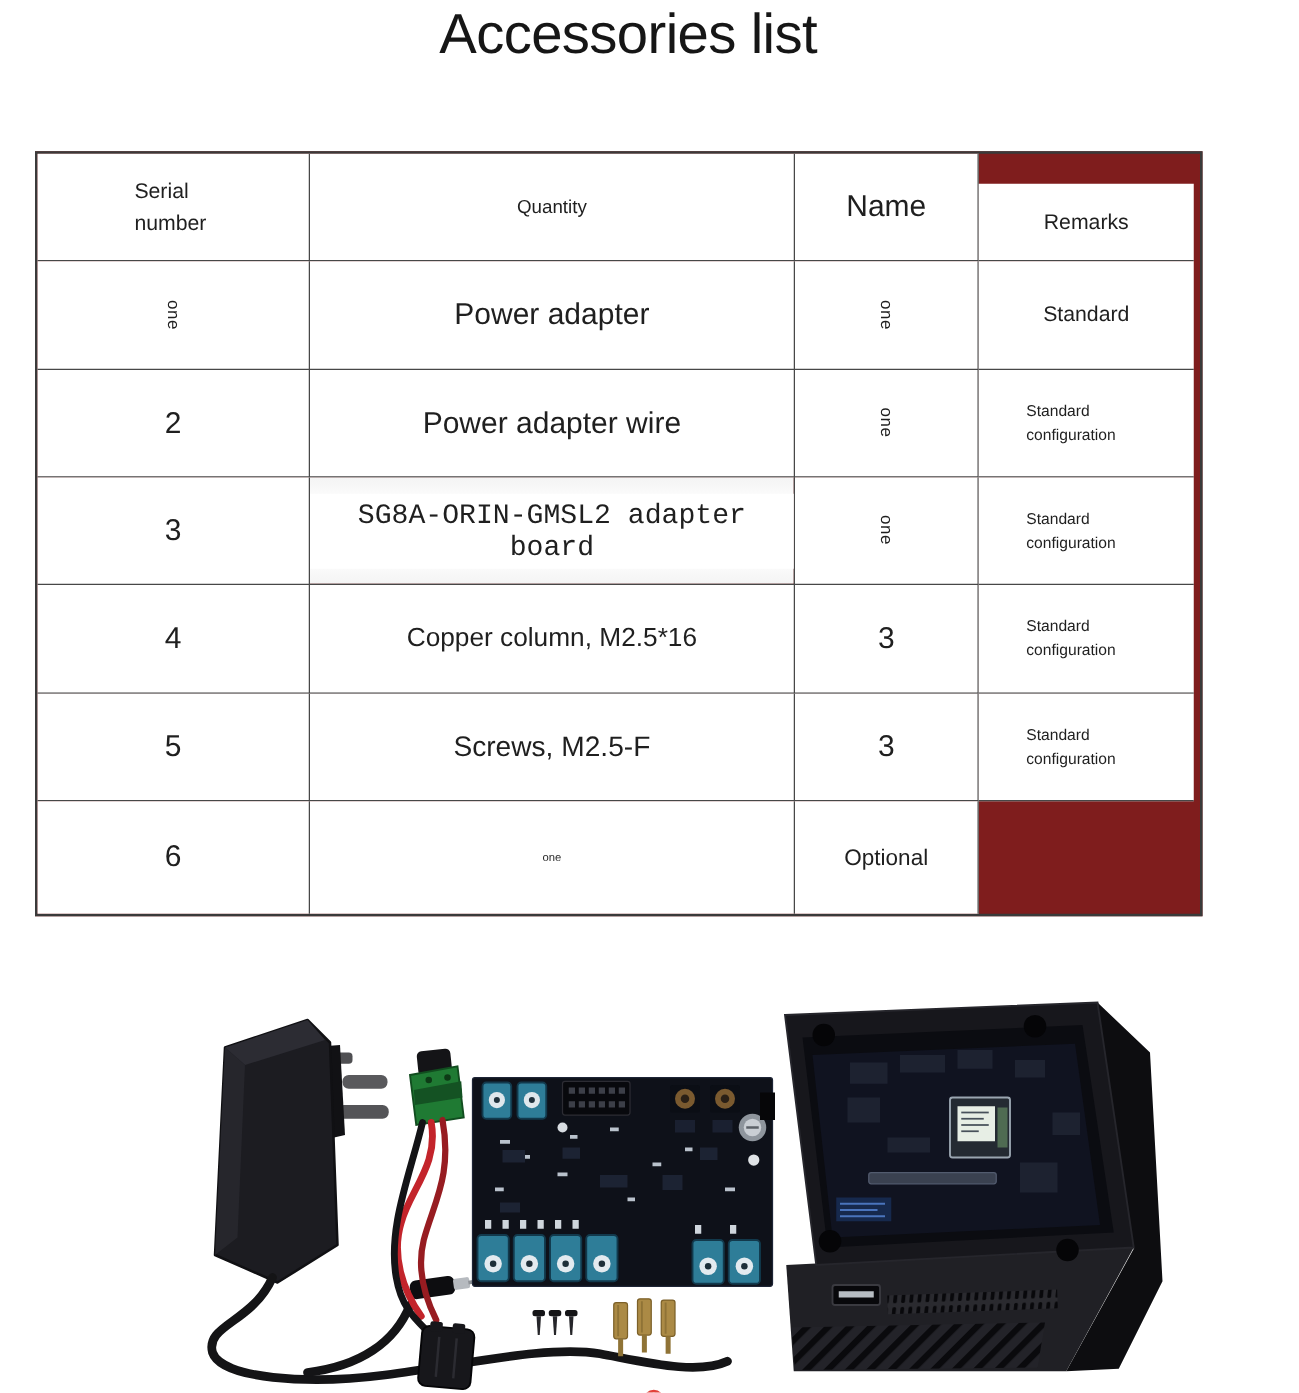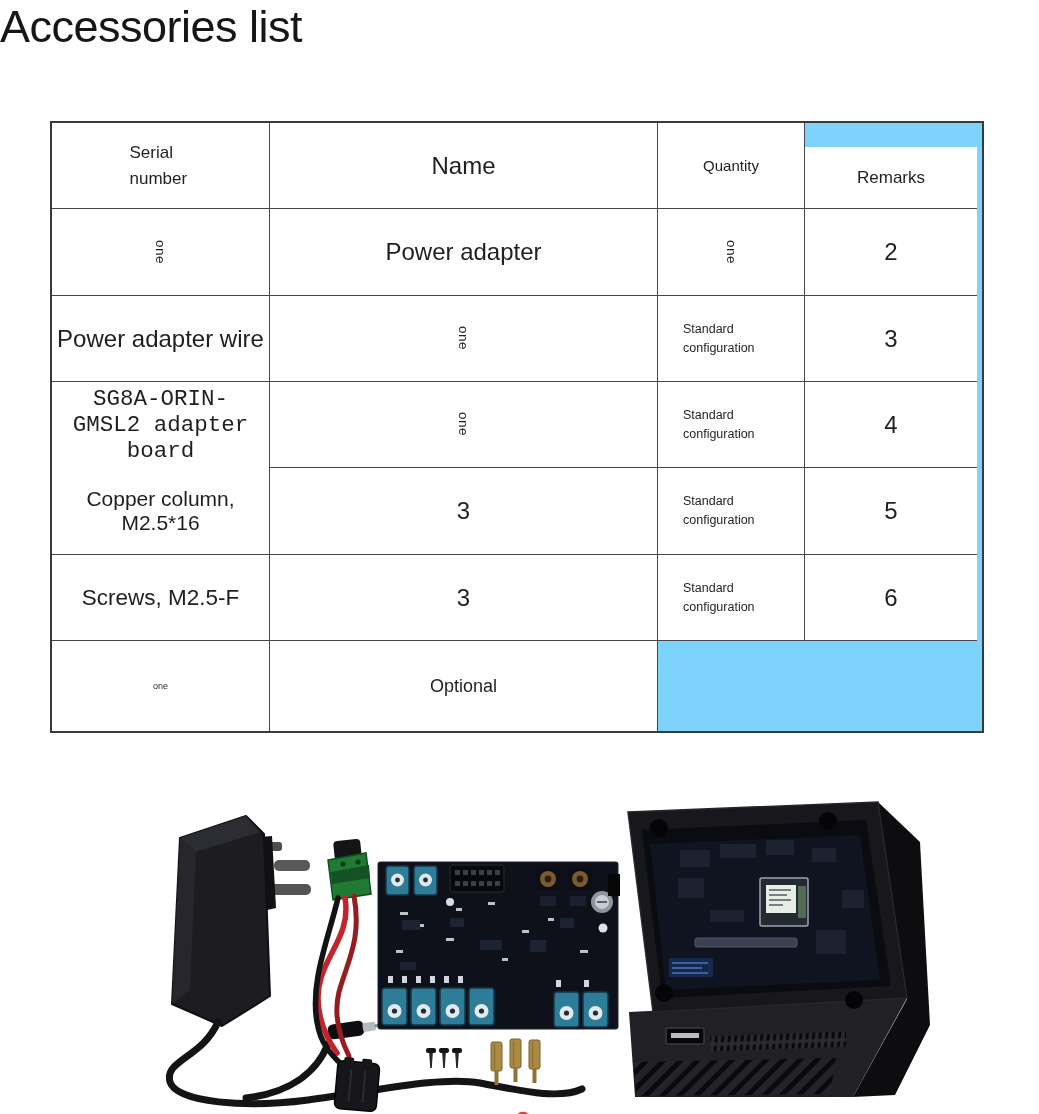--- a/index.html
+++ b/index.html
@@ -4,27 +4,27 @@
 <style>
   html,body{margin:0;padding:0;}
   body{
     width:1039px;height:1114px;position:relative;overflow:hidden;
     background:#ffffff;color:#1f1f1f;
     font-family:"Liberation Sans", sans-serif;
   }
   
   .page-title{
     position:absolute;top:1px;left:0;right:34px;
-    font-size:45px;font-weight:500;
+    text-align:center;font-size:45px;font-weight:500;
     letter-spacing:-0.5px;color:#161616;
   }
   
   .tbl{
-    position:absolute;left:50px;top:121px;width:934px;height:612px;
-    box-sizing:border-box;border:2px solid #3a3a3a;background:#7dd3fc;
+    position:absolute;left:28px;top:121px;width:934px;height:612px;
+    box-sizing:border-box;border:2px solid #3a3a3a;background:#7f1d1d;
     display:grid;
     grid-template-columns:218px 388px 147px 172px;
     grid-template-rows:86px 87px 86px 86px 87px 86px 90px;
   }
   .cell{
     box-sizing:border-box;position:relative;
     border-right:1.5px solid #474747;border-bottom:1.5px solid #474747;
     display:flex;align-items:center;justify-content:center;
     text-align:center;background:#fff;
   }
@@ -53,38 +53,41 @@
 </head>
 <body>
 
 <div class="page-title">Accessories list</div>
 
 <div class="tbl">
 
   <div class="cell hdr-serial">
       <span>Serial number</span>
     </div>
+  <div class="cell hdr-qty">
+      <span>Quantity</span>
+    </div>
   <div class="cell hdr-name">
       <span>Name</span>
     </div>
-  <div class="cell hdr-qty">
-      <span>Quantity</span>
-    </div>
   <div class="cell hdr-remarks">
       <span>Remarks</span>
     </div>
 
   <div class="cell">
       <span class="vert">one</span>
     </div>
   <div class="cell name sz24">
       <span>Power adapter</span>
     </div>
   <div class="cell">
       <span class="vert">one</span>
+    </div>
+  <div class="cell rem-std">
+      <span>Standard</span>
     </div>
 
   <div class="cell num">
       <span>2</span>
     </div>
   <div class="cell name sz24">
       <span>Power adapter wire</span>
     </div>
   <div class="cell">
       <span class="vert">one</span>

